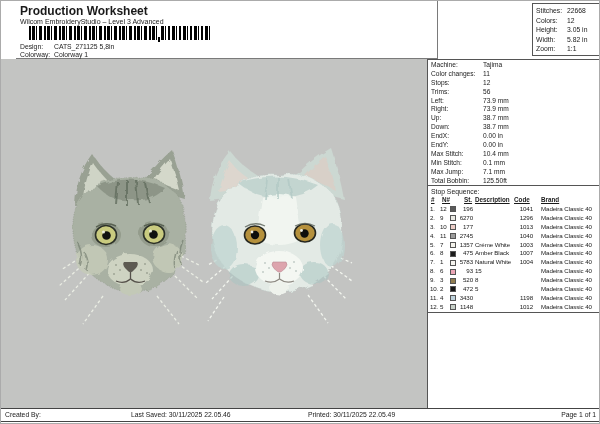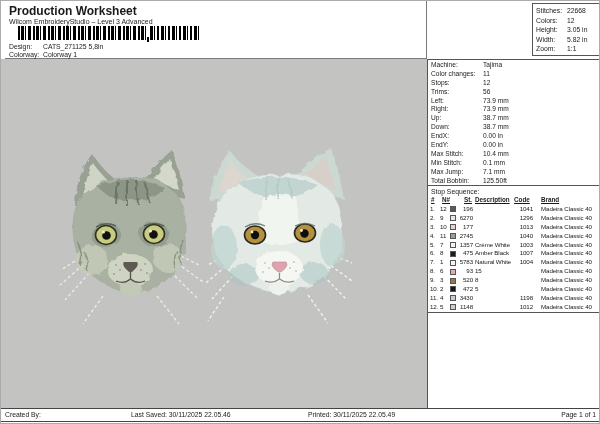--- a/index.html
+++ b/index.html
@@ -1,20 +1,20 @@
 <!DOCTYPE html>
 <html><head>
 <meta charset="utf-8">
 <style>
   html,body{margin:0;padding:0;background:#fff;}
   body{font-family:"Liberation Sans", sans-serif;-webkit-font-smoothing:antialiased;}
   .page{position:relative;width:600px;height:424px;background:#fff;border:1px solid #ababab;box-sizing:border-box;overflow:hidden;color:#1a1a1a;}
 
   
-  .header-box{position:absolute;left:4px;top:0;width:422px;height:58px;background:#fff;border-right:1px solid #7a7a7a;border-bottom:1px solid #7a7a7a;box-sizing:border-box;}
+  .header-box{position:absolute;left:15px;top:0;width:422px;height:58px;background:#fff;border-right:1px solid #7a7a7a;border-bottom:1px solid #7a7a7a;box-sizing:border-box;}
   .title{position:absolute;left:4px;top:3px;font-size:12px;font-weight:bold;letter-spacing:0;}
   .subtitle{position:absolute;left:4px;top:17px;font-size:7px;color:#222;}
   .barcode{position:absolute;left:13px;top:25px;height:14px;display:flex;align-items:stretch;}
   .bar-seg{height:100%;}
   .bar-seg.s1{width:128px;background:repeating-linear-gradient(90deg,#000 0 2px,#fff 2px 3px,#000 3px 6px,#fff 6px 7px,#000 7px 8px,#fff 8px 10px,#000 10px 13px,#fff 13px 15px);}
   .bar-comma{width:4px;position:relative;}
   .bar-comma:after{content:"";position:absolute;left:1px;bottom:-2px;width:2px;height:5px;background:#000;}
   .bar-seg.s2{width:50px;background:repeating-linear-gradient(90deg,#000 0 3px,#fff 3px 4px,#000 4px 5px,#fff 5px 7px,#000 7px 9px,#fff 9px 11px);}
   .meta-row{position:absolute;left:4px;font-size:6.8px;}
   .meta-row .lab{display:inline-block;width:34px;}

